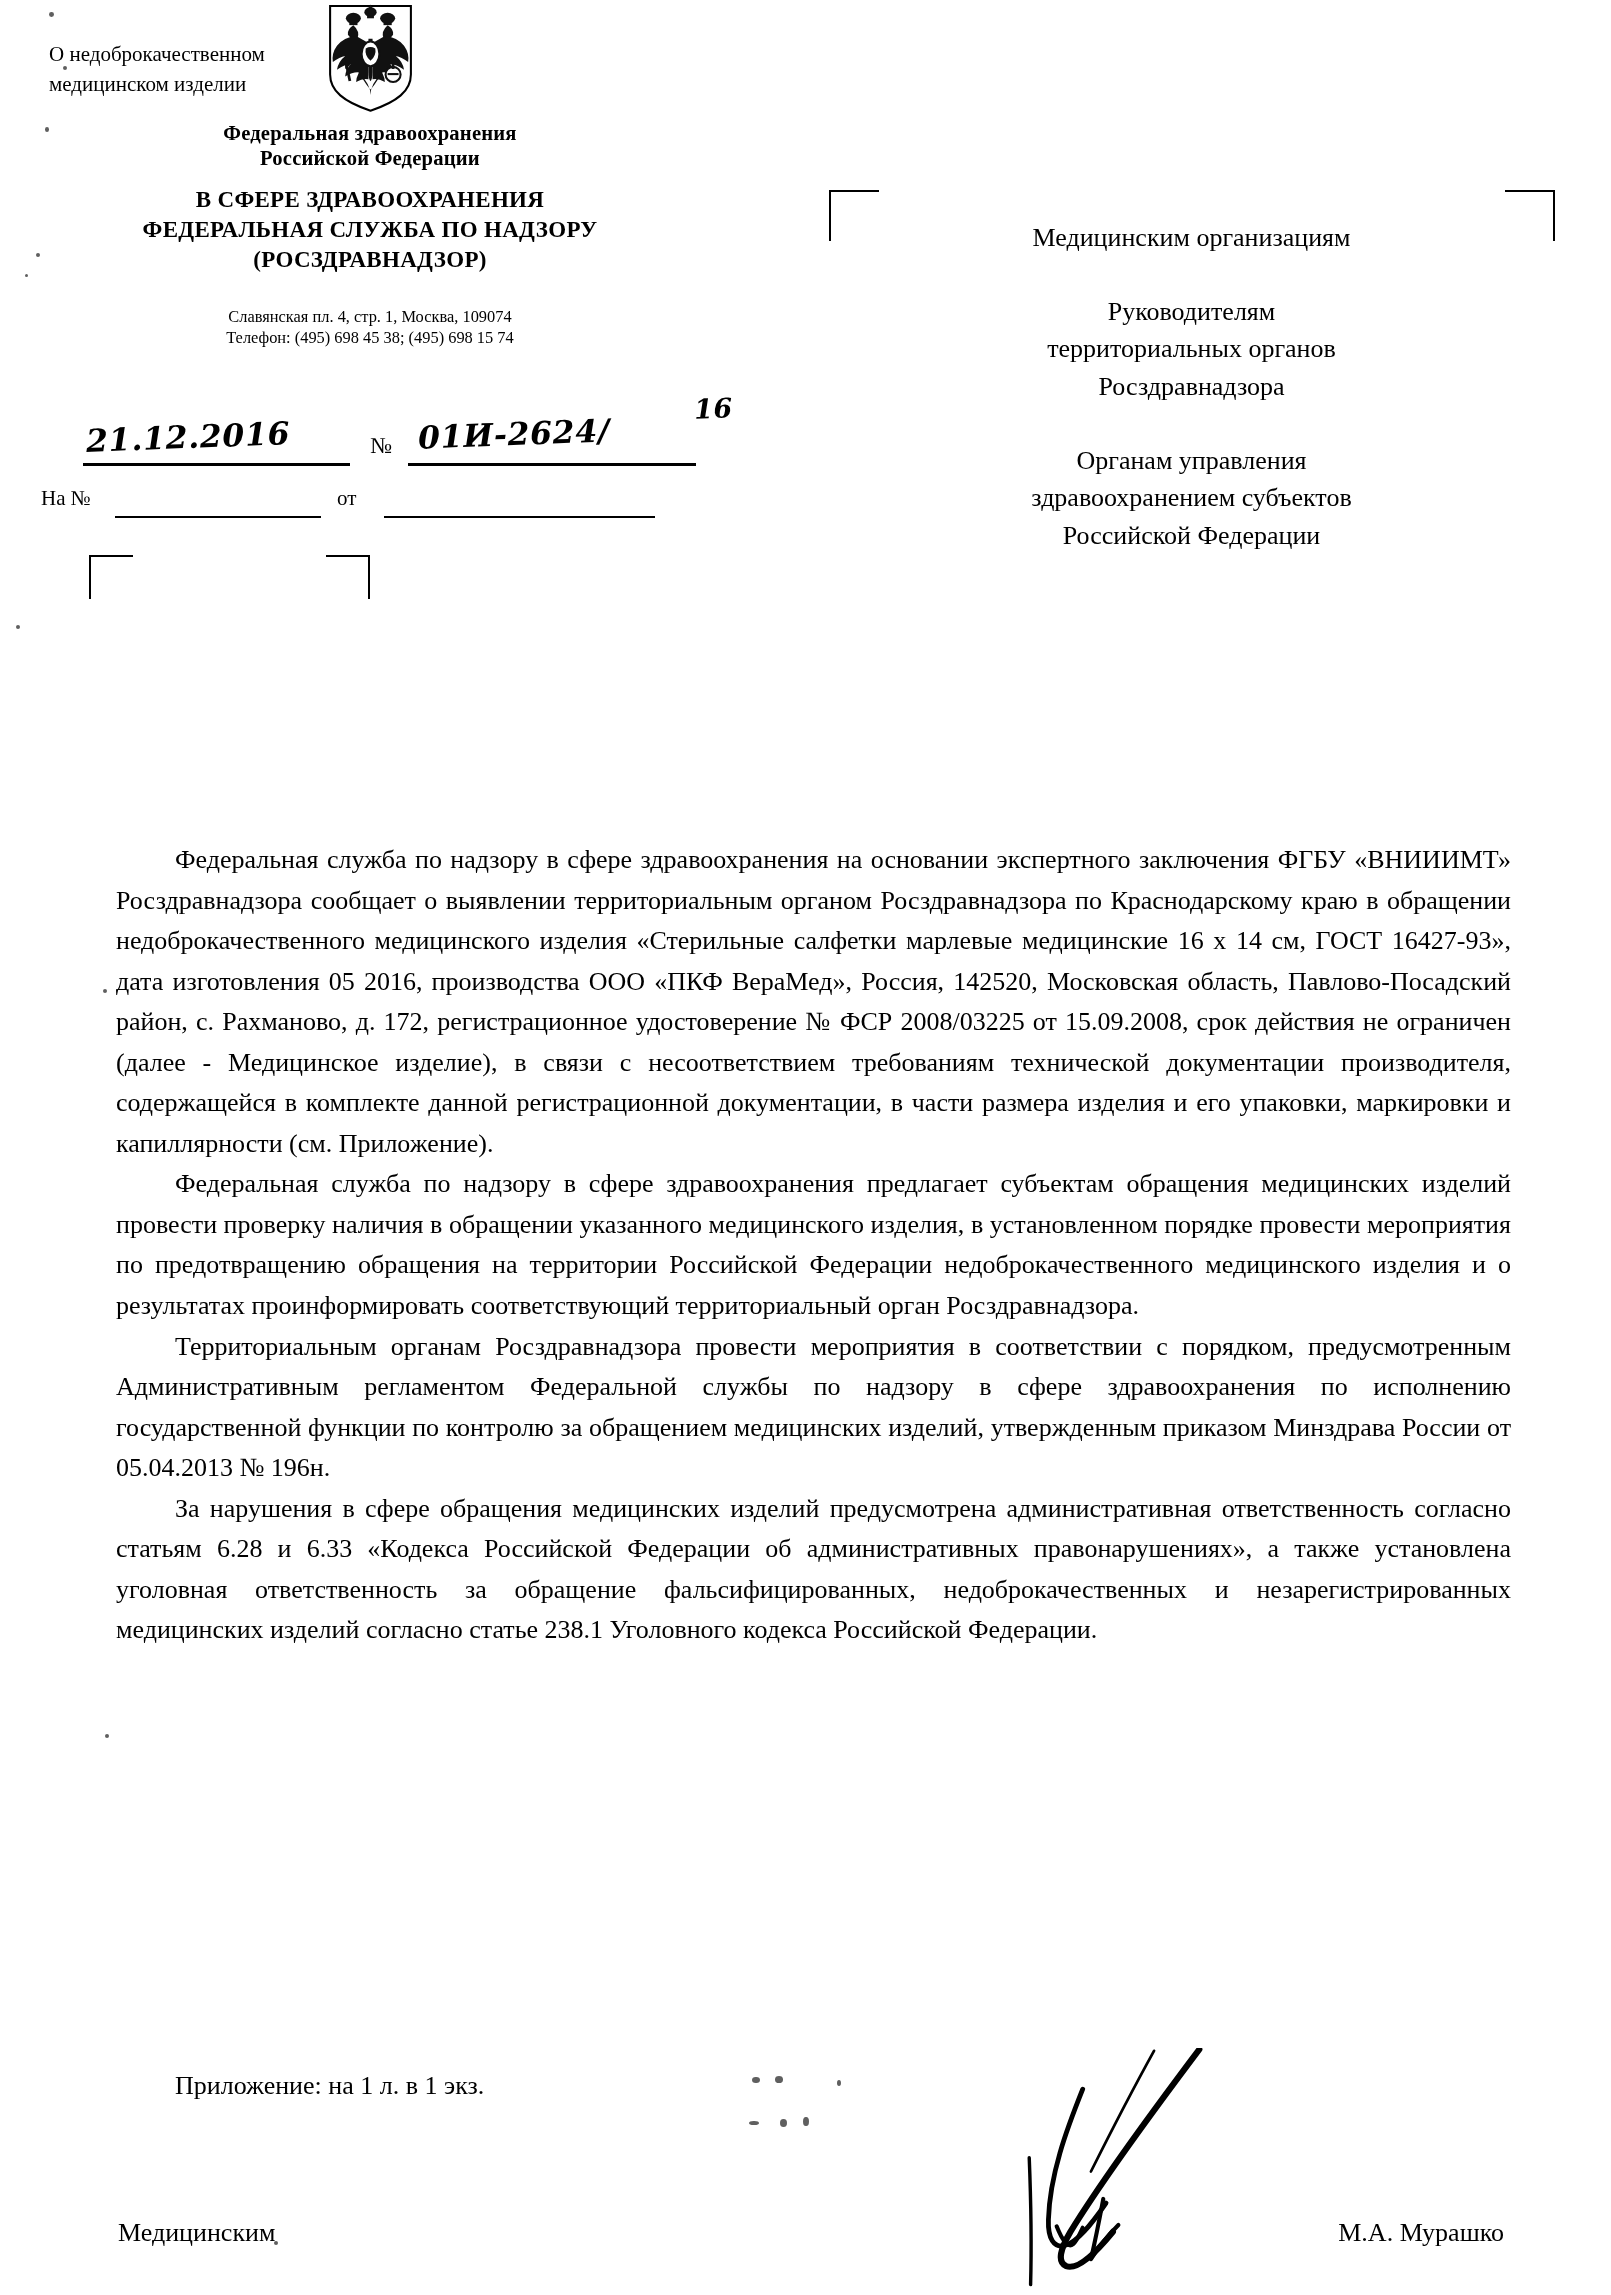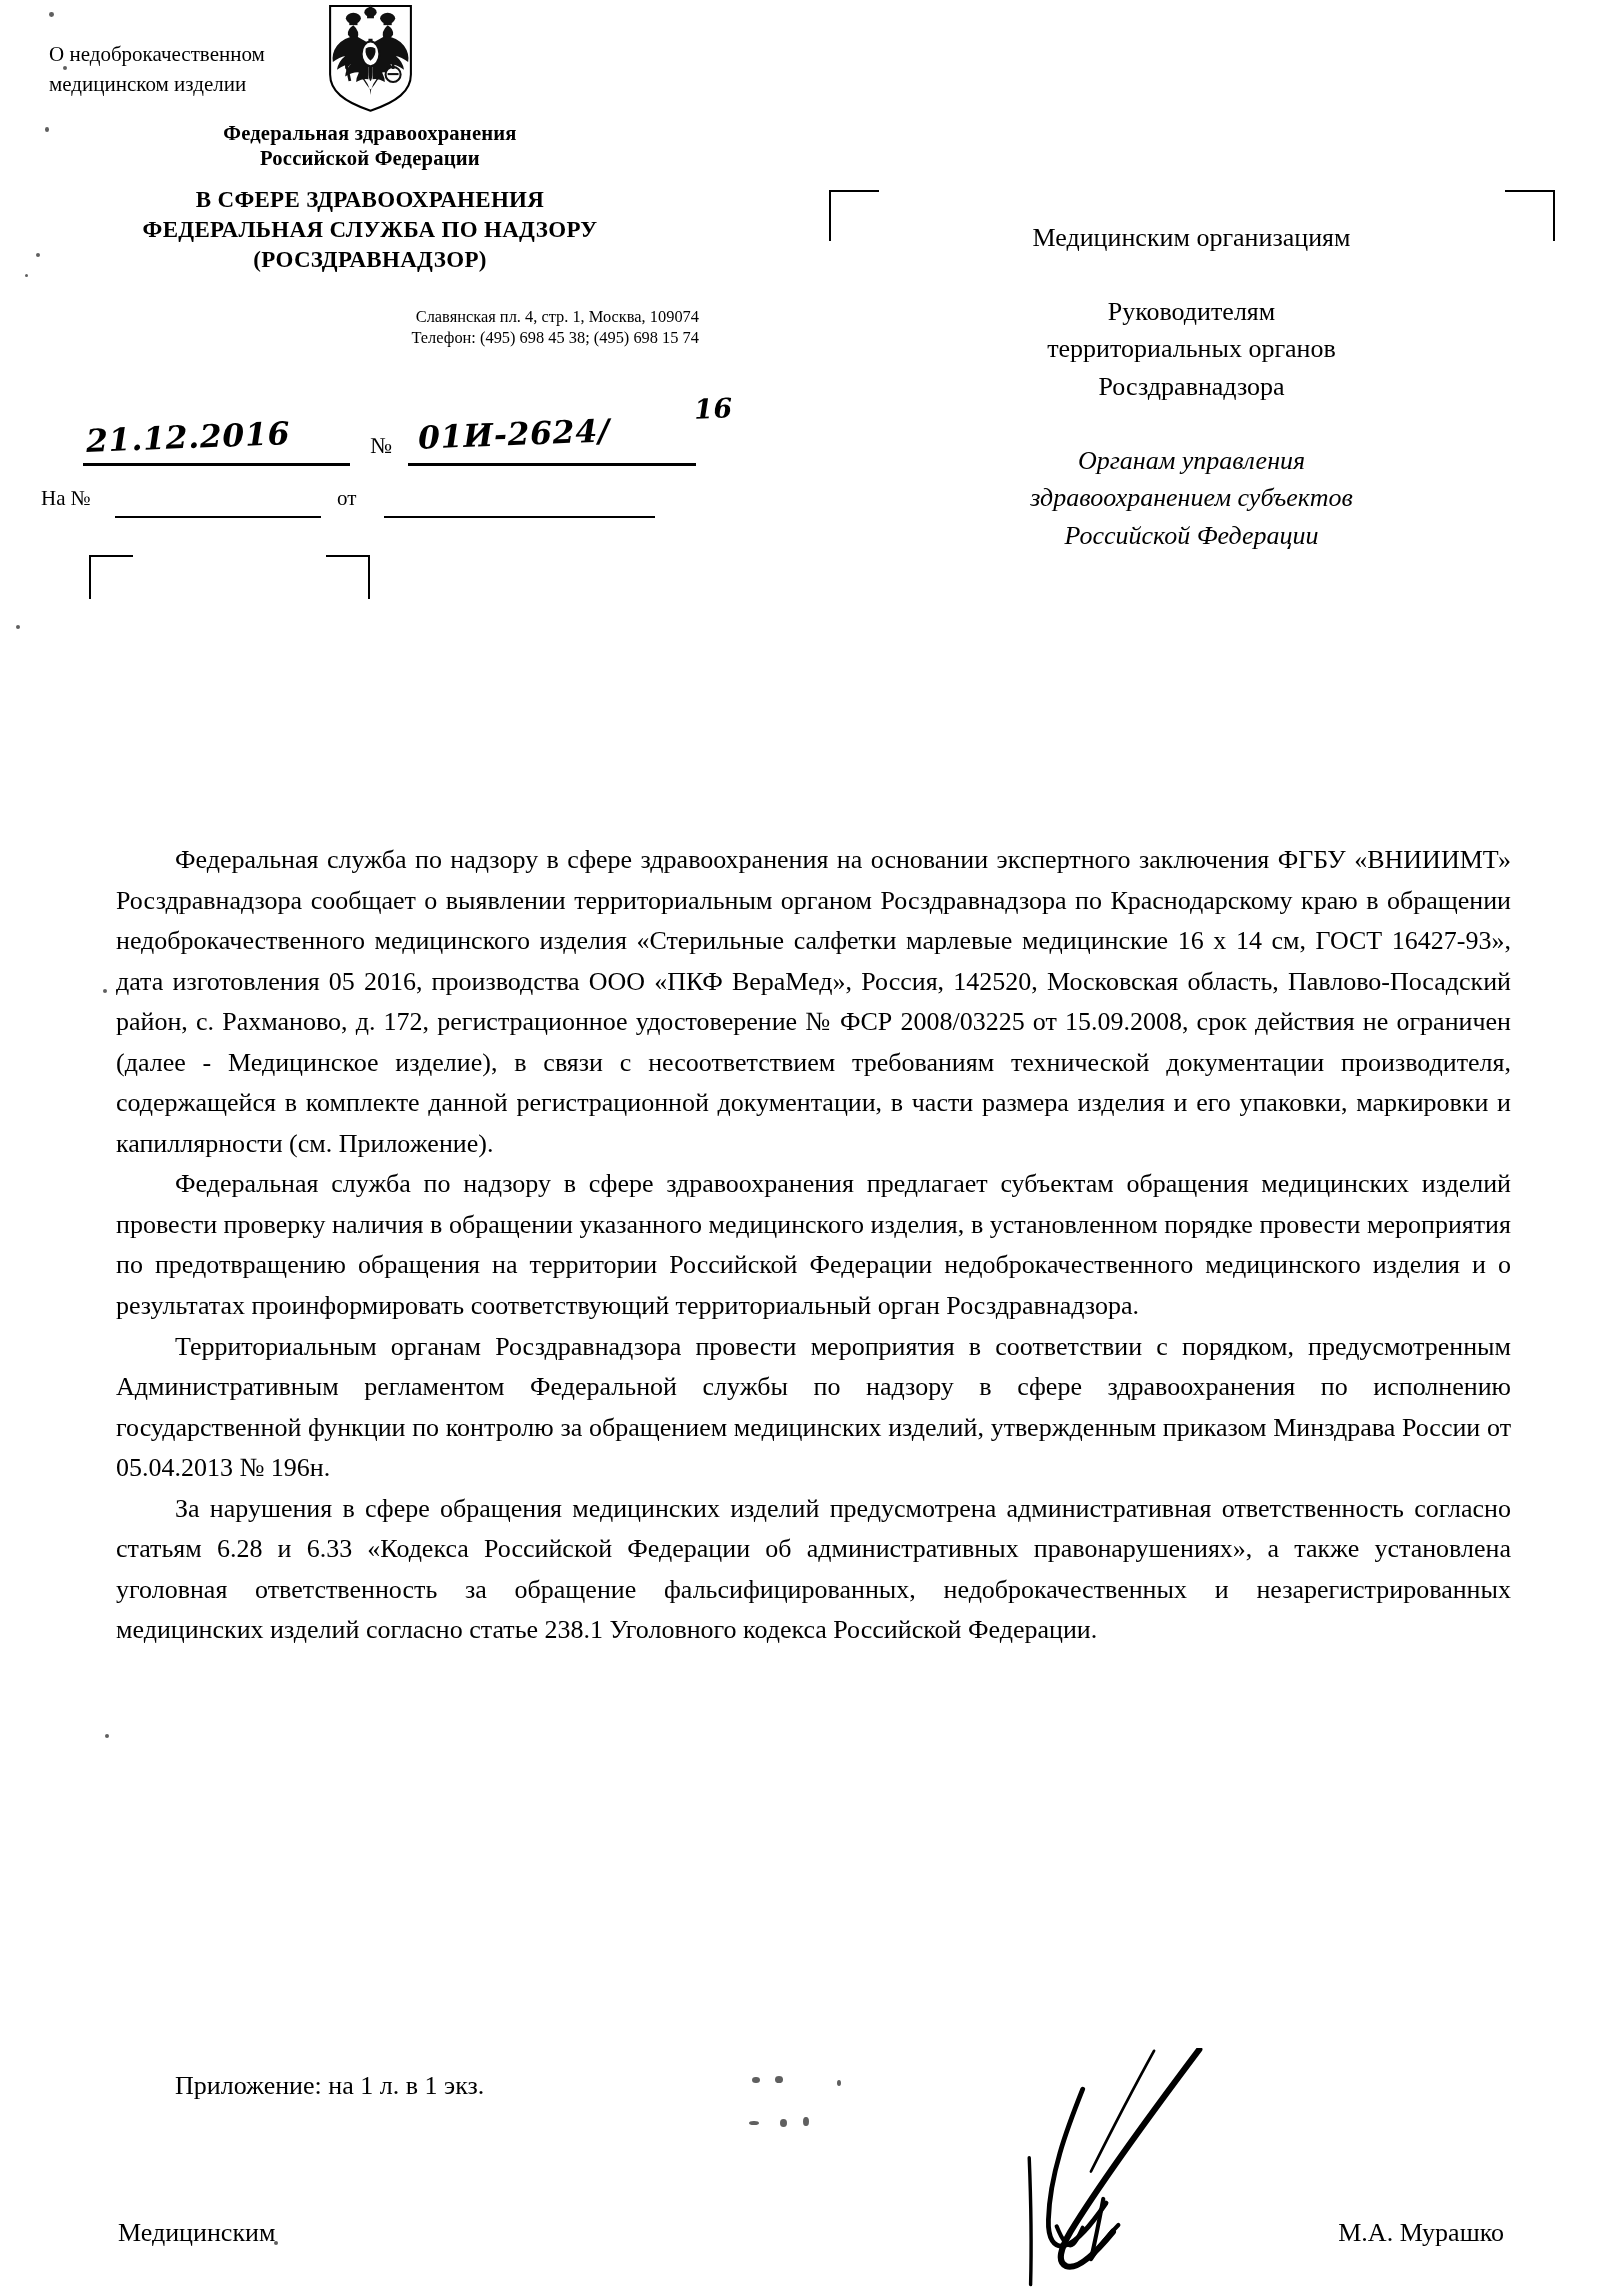--- a/index.html
+++ b/index.html
@@ -79,21 +79,20 @@
     font-weight: bold;
     font-size: 23px;
     line-height: 1.30;
     margin-top: 13.7px;
     letter-spacing: 0.3px;
   }
   .address {
     font-size: 16.4px;
     line-height: 1.30;
     margin-top: 31.5px;
-    text-align: right;
   }
 
   
   .datenum {
     position: absolute;
     left: 86px;
     top: 418px;
     width: 617px;
     height: 62px;
   }
@@ -202,21 +201,21 @@
     left: 856px;
     top: 219px;
     width: 671px;
     text-align: center;
     font-size: 26px;
     line-height: 1.45;
   }
   .addressee {
     margin-bottom: 36px;
   }
-  .addressee:last-child { margin-bottom: 0; font-style: italic; }
+  .addressee:last-child { margin-bottom: 0; }
 
   
   .body {
     position: absolute;
     left: 116px;
     top: 840px;
     width: 1395px;
     font-size: 26px;
     line-height: 1.56;
     text-align: justify;

